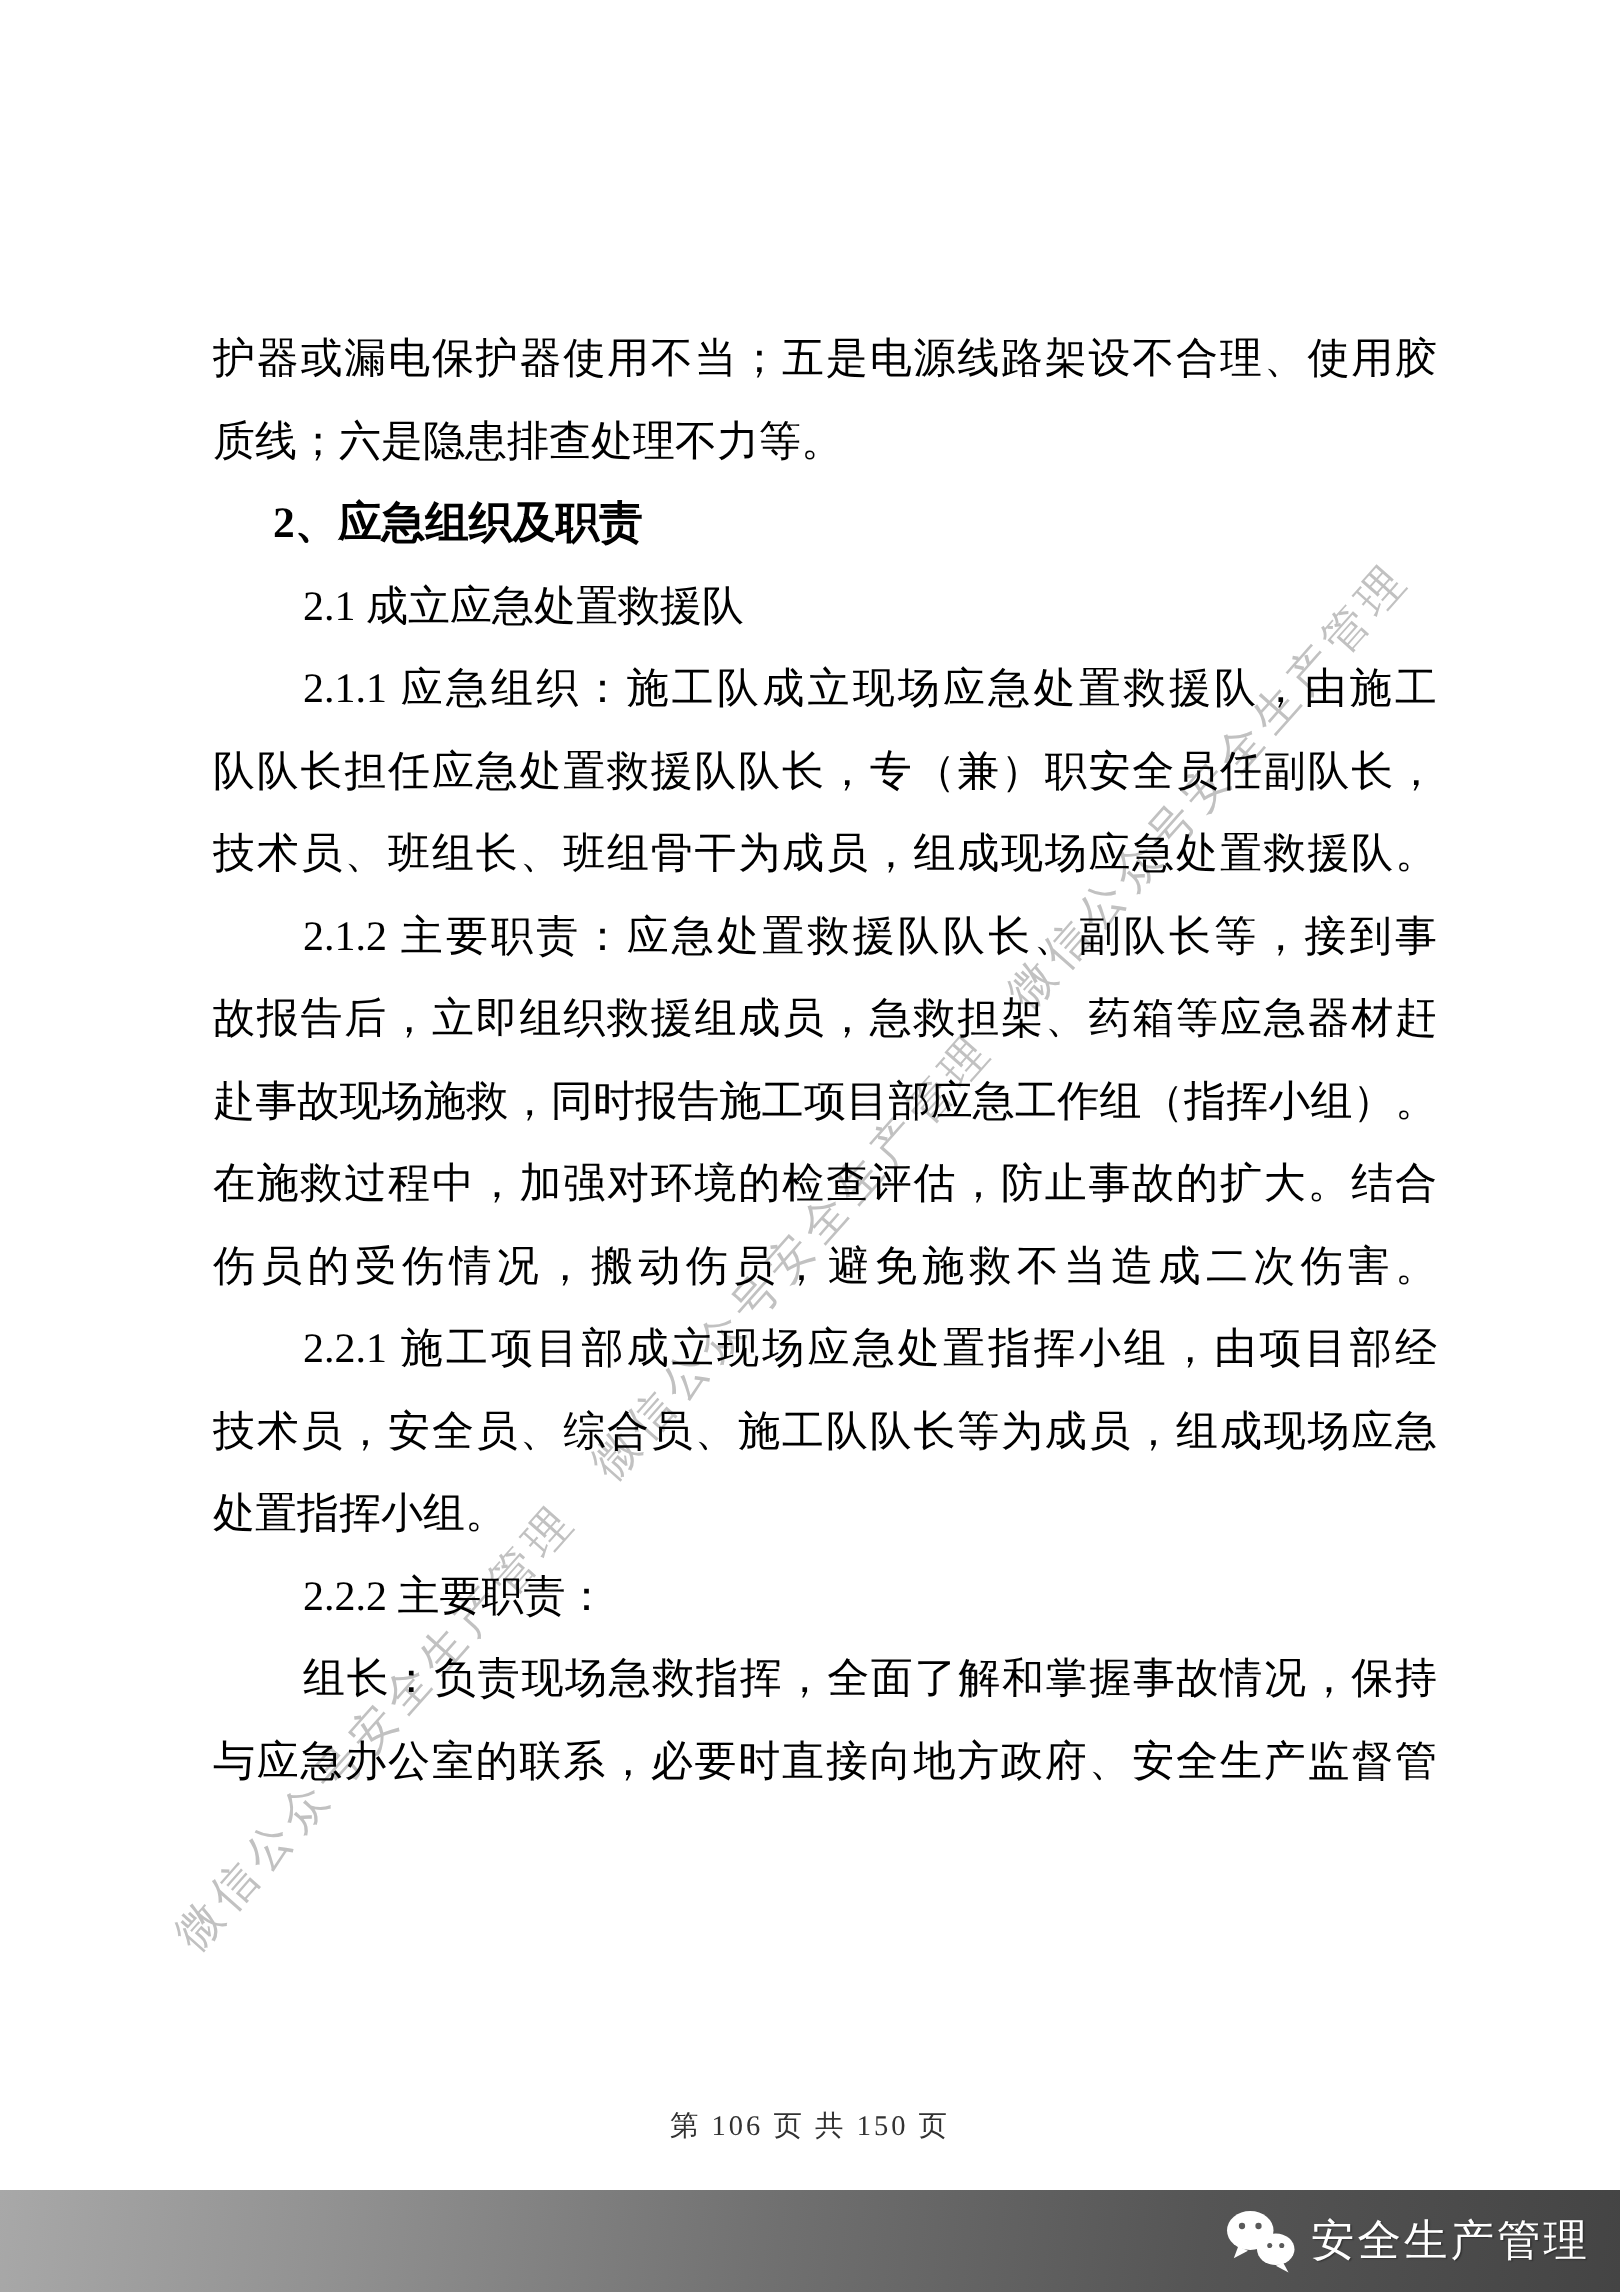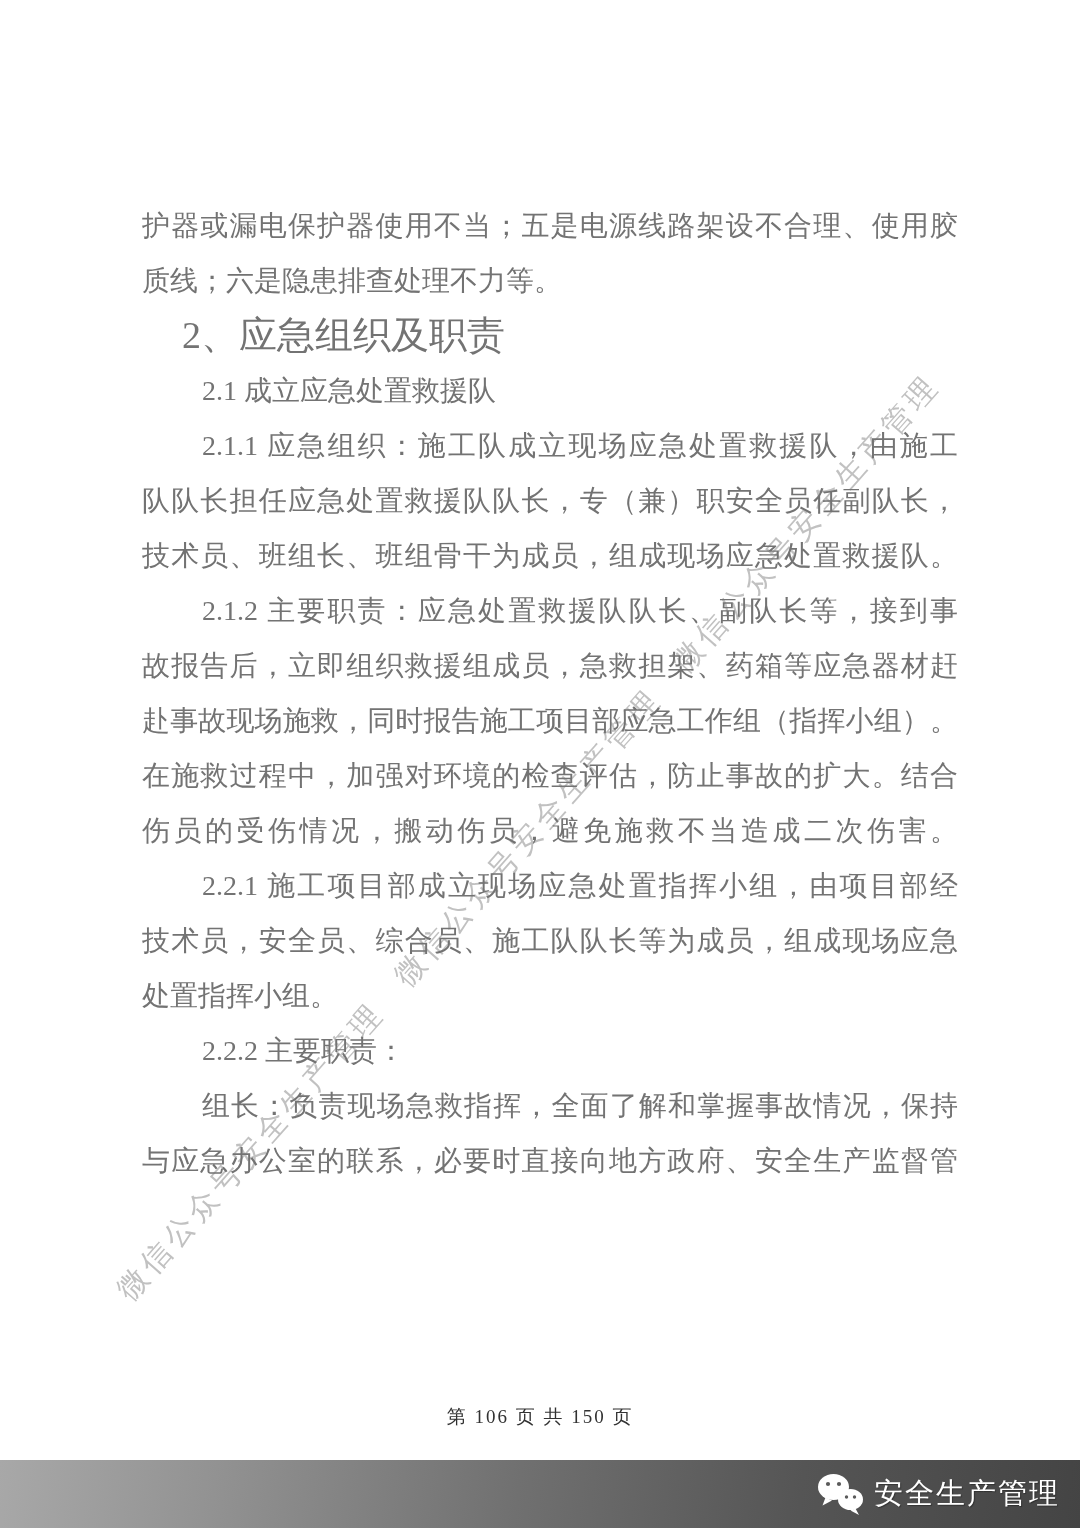--- a/index.html
+++ b/index.html
@@ -21,35 +21,35 @@
     font-size: 30px;
     letter-spacing: 5px;
     color: #c1c1c1;
     z-index: 1;
   }
   .watermark .wm-seg { margin-right: 34px; }
 
   
   .content {
     position: absolute;
-    left: 142px; top: 198px;
+    left: 142px; top: 212px;
     width: 816px;
     z-index: 2;
-    color: #737373;
+    color: #000000;
   }
   .line {
     font-size: 28px;
     line-height: 55px;
     height: 55px;
     overflow: hidden;
     text-align: left;
   }
   .line.j { text-align: justify; text-align-last: justify; }
   .line.i { text-indent: 60px; }
-  .line.h { font-weight: 400; text-indent: 40px; font-size: 38px; }
+  .line.h { font-weight: 700; text-indent: 40px; font-size: 29px; }
 
   
   .pager {
     position: absolute;
     left: 0; top: 1392px;
     width: 1080px;
     text-align: center;
     font-size: 19px;
     letter-spacing: 2px;
     color: #323232;

